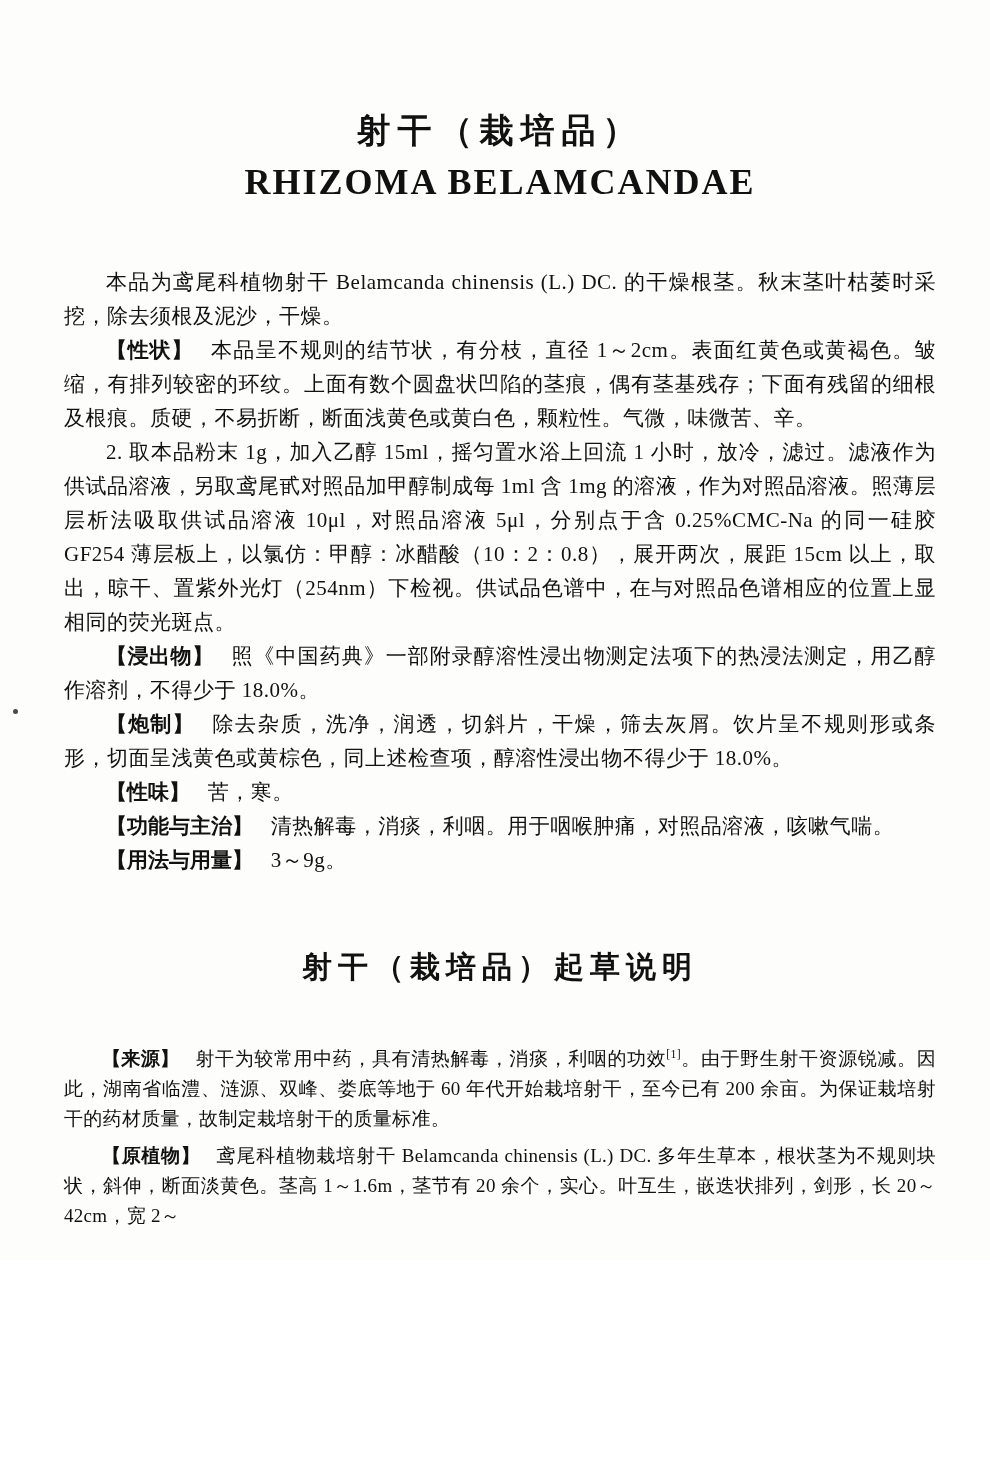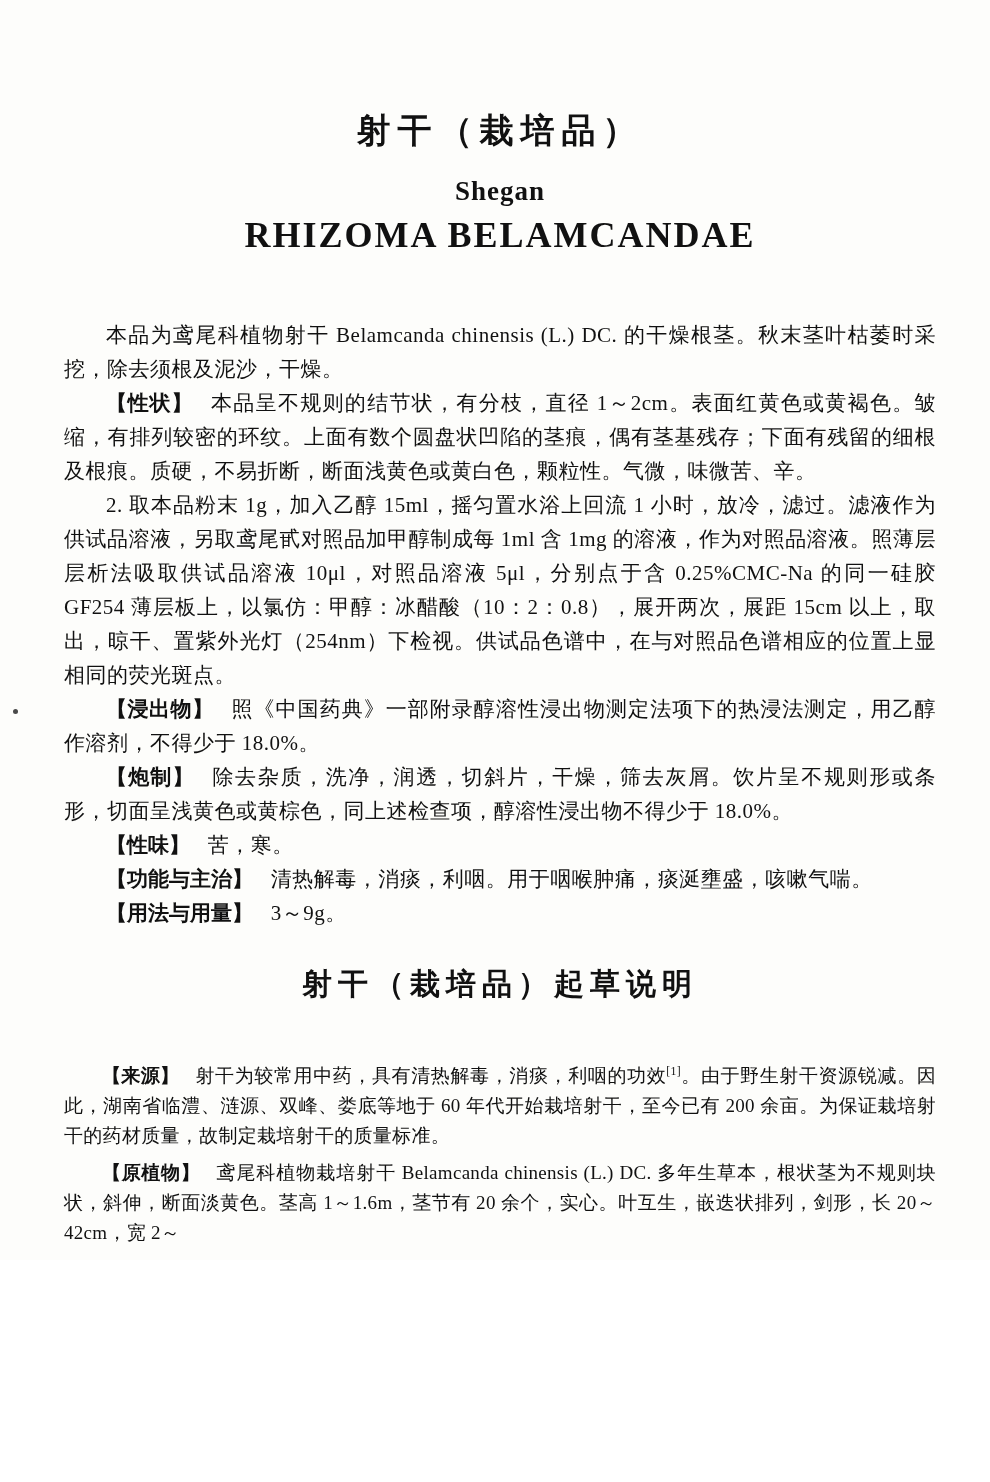--- a/index.html
+++ b/index.html
@@ -59,21 +59,21 @@
     margin-right: 0.85em;
     letter-spacing: 0;
   }
   sup.ref {
     font-size: 0.62em;
     vertical-align: super;
     line-height: 0;
   }
   
   .draft-heading {
-    margin-top: 34px;
+    margin-top: 70px;
     text-align: center;
     font-size: 30px;
     font-weight: 700;
     letter-spacing: 6px;
   }
   .draft-body {
     margin-top: 56px;
     font-size: 19px;
     line-height: 30px;
     text-align: justify;
@@ -98,38 +98,37 @@
     background: #4a4a4a;
   }
 </style>
 </head>
 <body>
 
 <div class="page">
   <div class="content">
 
     <div class="title-cn">射干（栽培品）</div>
-    <div class="title-pinyin">Shegan</div>
     <div class="title-latin">RHIZOMA BELAMCANDAE</div>
 
     <div class="monograph">
       <p><span>本品为鸢尾科植物射干 Belamcanda chinensis (L.) DC. 的干燥根茎。秋末茎叶枯萎时采挖，除去须根及泥沙，干燥。</span></p>
 
       <p><span class="sec-label">【性状】</span><span>本品呈不规则的结节状，有分枝，直径 1～2cm。表面红黄色或黄褐色。皱缩，有排列较密的环纹。上面有数个圆盘状凹陷的茎痕，偶有茎基残存；下面有残留的细根及根痕。质硬，不易折断，断面浅黄色或黄白色，颗粒性。气微，味微苦、辛。</span></p>
 
 
       <p><span>2. 取本品粉末 1g，加入乙醇 15ml，摇匀置水浴上回流 1 小时，放冷，滤过。滤液作为供试品溶液，另取鸢尾甙对照品加甲醇制成每 1ml 含 1mg 的溶液，作为对照品溶液。照薄层层析法吸取供试品溶液 10μl，对照品溶液 5μl，分别点于含 0.25%CMC-Na 的同一硅胶 GF254 薄层板上，以氯仿：甲醇：冰醋酸（10：2：0.8），展开两次，展距 15cm 以上，取出，晾干、置紫外光灯（254nm）下检视。供试品色谱中，在与对照品色谱相应的位置上显相同的荧光斑点。</span></p>
 
       <p><span class="sec-label">【浸出物】</span><span>照《中国药典》一部附录醇溶性浸出物测定法项下的热浸法测定，用乙醇作溶剂，不得少于 18.0%。</span></p>
 
       <p><span class="sec-label">【炮制】</span><span>除去杂质，洗净，润透，切斜片，干燥，筛去灰屑。饮片呈不规则形或条形，切面呈浅黄色或黄棕色，同上述检查项，醇溶性浸出物不得少于 18.0%。</span></p>
 
       <p><span class="sec-label">【性味】</span><span>苦，寒。</span></p>
 
-      <p><span class="sec-label">【功能与主治】</span><span>清热解毒，消痰，利咽。用于咽喉肿痛，痰涎壅盛，咳嗽气喘。</span></p>
+      <p><span class="sec-label">【功能与主治】</span><span>清热解毒，消痰，利咽。用于咽喉肿痛，对照品溶液，咳嗽气喘。</span></p>
 
       <p><span class="sec-label">【用法与用量】</span><span>3～9g。</span></p>
 
     </div>
 
     <div class="draft-heading">射干（栽培品）起草说明</div>
 
     <div class="draft-body">
 
       <p><span class="sec-label">【来源】</span><span>射干为较常用中药，具有清热解毒，消痰，利咽的功效</span><sup class="ref">[1]</sup><span>。由于野生射干资源锐减。因此，湖南省临澧、涟源、双峰、娄底等地于 60 年代开始栽培射干，至今已有 200 余亩。为保证栽培射干的药材质量，故制定栽培射干的质量标准。</span></p>

